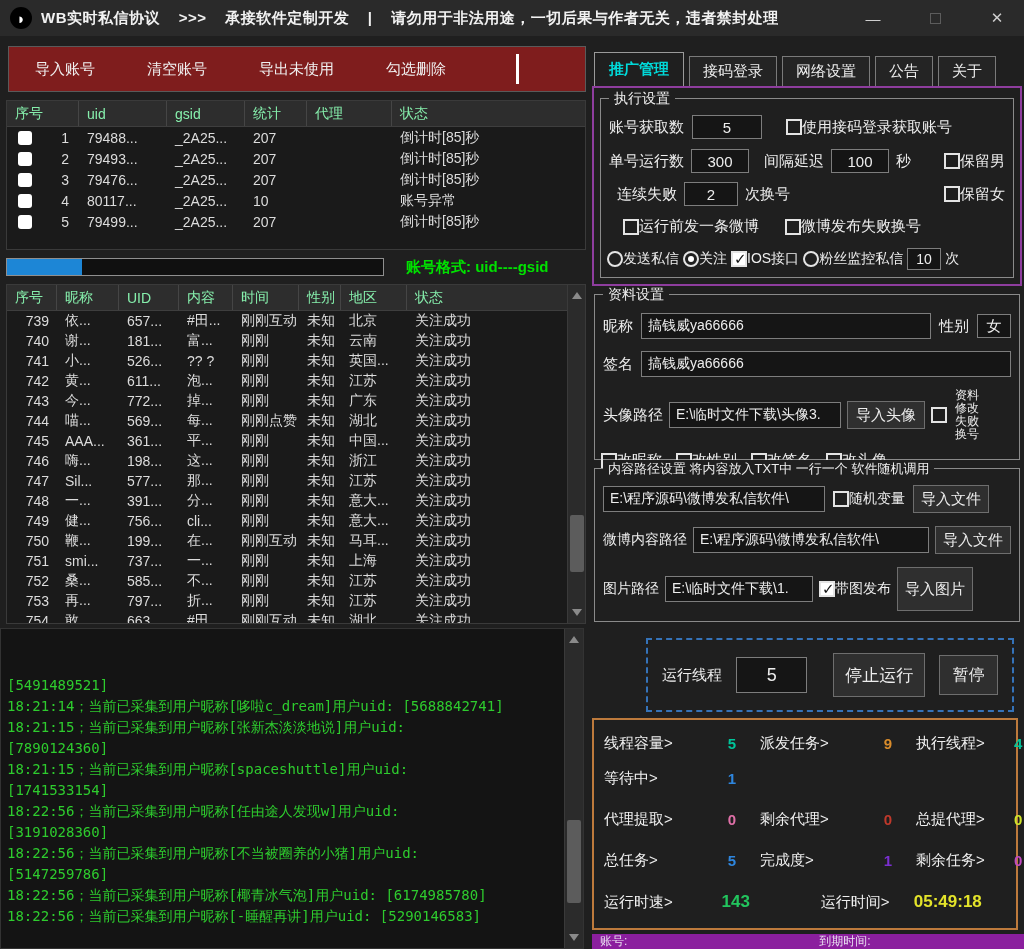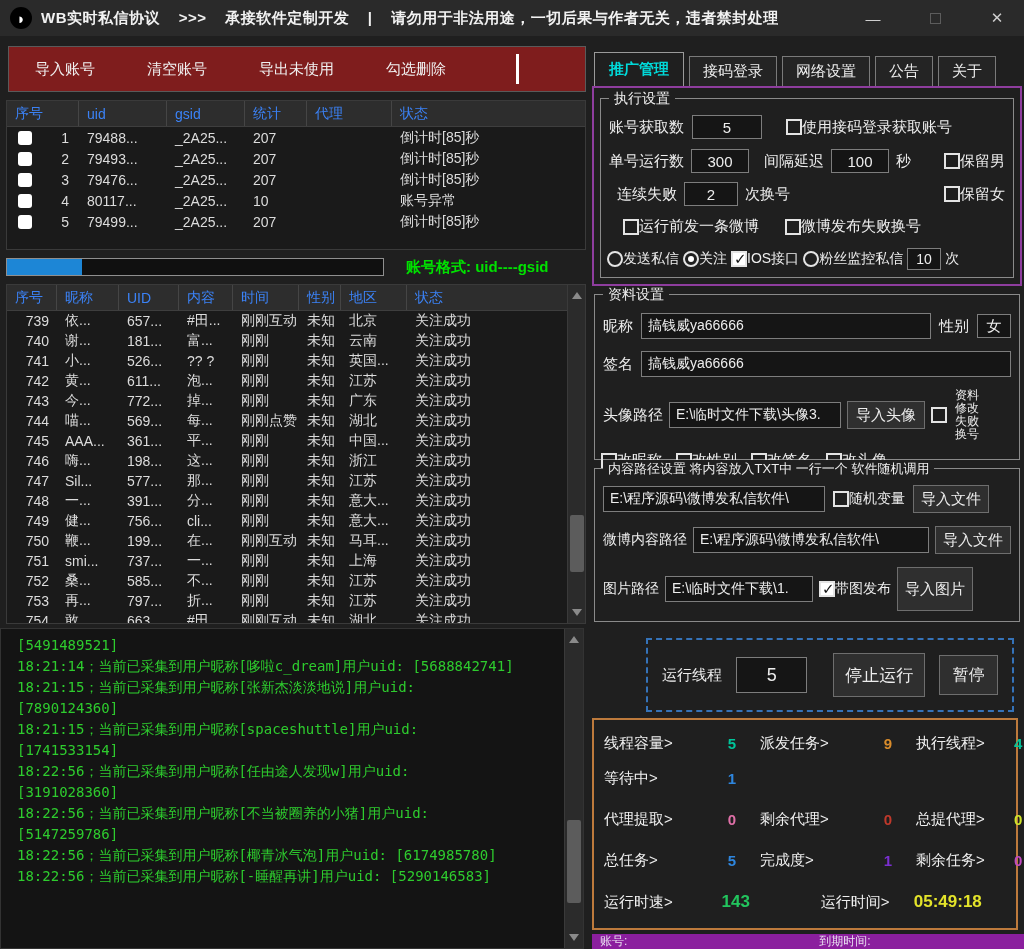--- a/index.html
+++ b/index.html
@@ -20,21 +20,21 @@
 
   
   .toolbar { position:absolute; left:8px; top:46px; width:578px; height:46px; border:1px solid #5a5a5a;
              display:flex; align-items:center; padding-left:26px; gap:52px; background:#7f1d1d; }
   .tb-btn { font-size:15px; color:#f0f0f0; cursor:default; }
   .caret { width:3px; height:30px; background:#fff; margin-left:18px; }
 
   
   .tbl { position:absolute; background:#1a1a1a; border:1px solid #3a3a3a; overflow:hidden; }
   .tbl-head { display:flex; height:26px; background:#2d2d2d; align-items:center; border-bottom:1px solid #3e3e3e; }
-  .tbl-head .hc { font-size:14px; color:#3b82f6; padding-left:8px; border-right:1px solid #454545; height:100%; display:flex; align-items:center; }
+  .tbl-head .hc { font-size:14px; color:#86efac; padding-left:8px; border-right:1px solid #454545; height:100%; display:flex; align-items:center; }
   .tbl-head .hc:last-child { border-right:none; }
   .t-row { display:flex; height:21px; align-items:center; font-size:14px; color:#dcdcdc; }
   .t2 .t-row { height:20px; }
   .cell { overflow:hidden; white-space:nowrap; padding-left:8px; }
 
   #table1 { left:6px; top:100px; width:580px; height:150px; }
   .t1-c0 { width:72px; display:flex; align-items:center; }
   .t1-c1 { width:88px; } .t1-c2 { width:78px; } .t1-c3 { width:62px; } .t1-c4 { width:85px; } .t1-c5 { flex:1; }
   .t1-c0 .num { flex:1; text-align:right; padding-right:10px; }
   .cb-solid { width:14px; height:14px; background:#fff; border-radius:3px; margin-left:11px; }
@@ -54,21 +54,21 @@
 
   
   .progress-row { position:absolute; left:6px; top:256px; width:580px; height:22px; display:flex; align-items:center; }
   .pbar { width:378px; height:18px; background:#101010; border:1px solid #8f8f8f; }
   .pfill { height:100%; background:#1d86d6; }
   .pformat { margin-left:22px; font-size:15px; font-weight:bold; color:#00e100; }
 
   
   .log { position:absolute; left:0; top:628px; width:584px; height:321px; background:#141414; border:1px solid #333;
          font-family:"DejaVu Sans Mono","Liberation Mono",monospace; overflow:hidden; }
-  .log-lines { padding:6px 8px 0 16px; width:560px; }
+  .log-lines { padding:6px 8px 0 6px; width:560px;margin-top:40px; }
   .log-line { font-size:14px; line-height:21px; color:#2ecc2e; white-space:nowrap; overflow:hidden; }
   .log .vscroll { width:19px; background:#2b2b2b; }
 
   
   .tabs { position:absolute; left:594px; top:52px; display:flex; align-items:flex-end; gap:5px; }
   .tab { border:1px solid #7a7a7a; border-bottom:none; background:#242424; color:#ededed; font-size:15px;
          padding:5px 13px 6px; cursor:default; }
   .tab.active { color:#00d9d9; background:#1f1f1f; border-color:#9a9a9a; padding:7px 14px 8px; font-weight:bold; }
 
   .exec-outer { position:absolute; left:592px; top:86px; width:430px; height:200px; border:2px solid #8e3d9e; background:#1f1f1f; }

